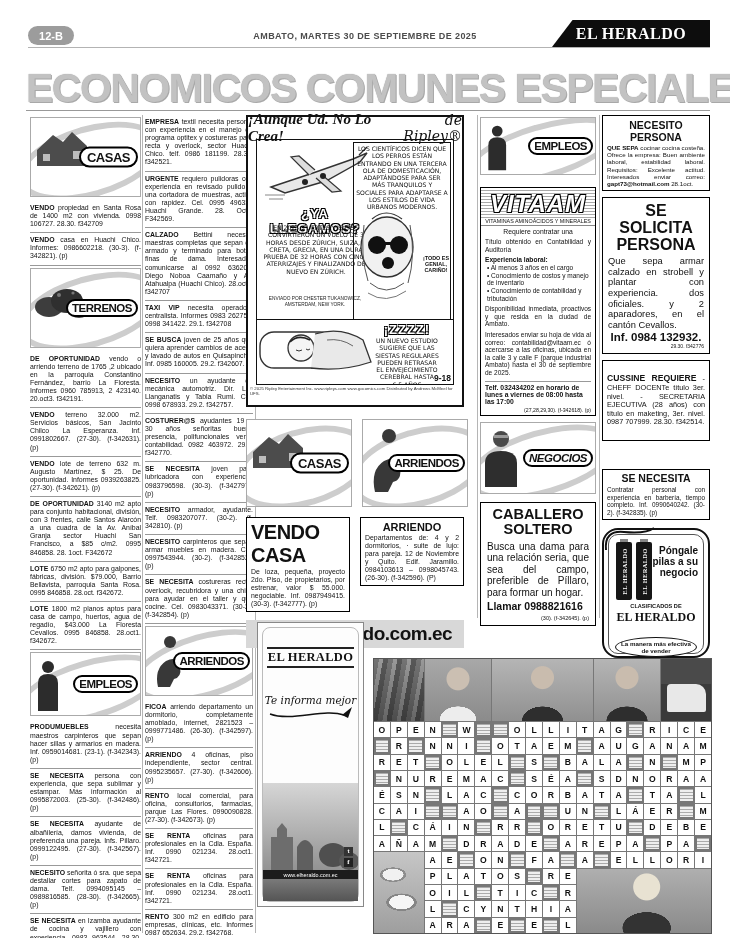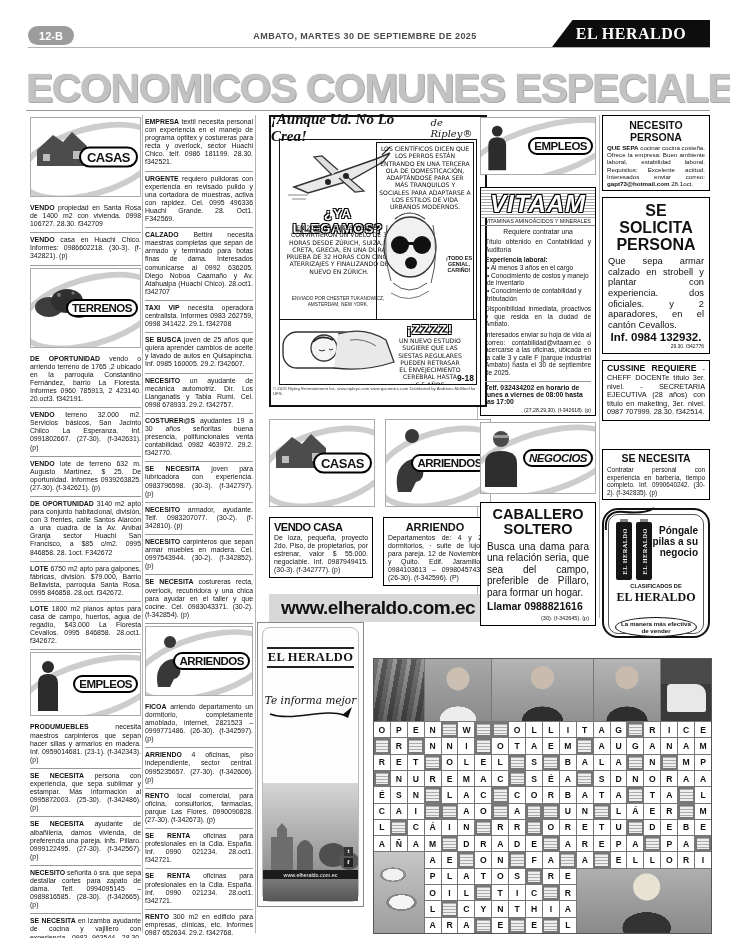--- a/index.html
+++ b/index.html
@@ -14,42 +14,42 @@
   .masthead{position:absolute;right:20px;top:20px;width:158px;height:27px;background:#0d0d0d;
             clip-path:polygon(13% 0,100% 0,100% 100%,0 100%);display:flex;align-items:center;justify-content:center;
             color:#fff;font-family:"Liberation Serif",serif;font-weight:700;font-size:16px;letter-spacing:.5px;}
   .big-title{position:absolute;top:65px;left:26px;width:690px;font-weight:700;font-size:41px;letter-spacing:-1.5px;
              white-space:nowrap;color:#c2c2c2;text-shadow:0 0 1px #9a9a9a,1px 1px 0 #aaa;}
   .title-rule{position:absolute;top:110px;left:26px;right:20px;border-top:1px solid #999;}
   
   .col{position:absolute;top:115px;}
   .col1{left:30px;width:111px;}
   .col2{left:145px;width:108px;}
-  .col3{left:269px;width:218px;}
+  .col3{left:246px;width:218px;}
   .col4{left:480px;width:116px;}
   .col5{left:602px;width:108px;}
   .vsep{position:absolute;top:115px;border-left:1px solid #b5b5b5;}
   
   .ad{font-size:6.9px;line-height:8.1px;text-align:justify;border-bottom:1px solid #999;
       padding:3px 0 4px;margin:0;}
   .ad b{font-weight:700;}
   
   .cat-logo{position:relative;height:78px;border:1px solid #aaa;margin:2px 0 4px;overflow:hidden;background:#fff;}
   .swoosh{position:absolute;left:-14%;top:10%;width:125%;height:76%;border:6px solid #cdcdcd;border-radius:50%;
           transform:rotate(-16deg);}
   .cat-art{position:absolute;left:2px;top:6px;}
   .cat-pill{position:absolute;right:2px;top:50%;transform:translateY(-50%);border:2.5px solid #000;
             border-radius:13px;background:#fff;padding:1px 6px;font-weight:700;font-size:13px;letter-spacing:-.5px;}
   .pill-sm{font-size:11.5px;padding:1px 4px;}
   .pill-it{font-style:italic;}
   
   .ripley{height:288px;border:2px solid #111;position:relative;background:#fff;}
   .rip-title{height:22px;display:flex;align-items:center;justify-content:center;gap:5px;}
   .rip-t1{font-family:"Liberation Serif",serif;font-weight:700;font-style:italic;font-size:15px;}
-  .rip-t2{font-family:"DejaVu Serif",serif;font-style:italic;font-size:10px;}
+  .rip-t2{font-family:"DejaVu Serif",serif;font-style:italic;font-size:14px;text-align:right;}
   .rip-inner{border:1.5px solid #111;height:244px;margin:0 8px;position:relative;overflow:hidden;}
   .rip-text{text-transform:uppercase;font-family:"DejaVu Sans",sans-serif;font-size:6.1px;line-height:7.3px;
             text-align:center;margin:0;}
   .rip-plane{position:absolute;left:4px;top:3px;}
   .rip-head{position:absolute;left:2px;top:66px;width:112px;text-align:center;font-weight:900;font-size:13px;
             color:#fff;text-shadow:-1px -1px 0 #000,1px -1px 0 #000,-1px 1px 0 #000,1px 1px 0 #000;letter-spacing:1px;}
   .rip-p1{position:absolute;left:5px;top:84px;width:108px;}
   .rip-credit{position:absolute;left:8px;top:156px;width:100px;font-size:4.8px;line-height:5.8px;text-align:center;
               text-transform:uppercase;color:#222;margin:0;}
   .rip-right{position:absolute;right:2px;top:2px;width:92px;height:176px;border:1.5px solid #111;padding:2px;}
@@ -61,21 +61,21 @@
            text-shadow:-1px -1px 0 #000,1px -1px 0 #000,-1px 1px 0 #000,1px 1px 0 #000;}
   .rip-zcol{flex:1;padding:2px 14px 0 0;}
   .rip-date{position:absolute;right:2px;bottom:1px;font-weight:700;font-size:8.5px;}
   .rip-copy{font-size:4.3px;color:#333;text-align:left;padding:1px 2px;}
   
   .logo-row{display:flex;gap:10px;margin-top:10px;}
   .logo-row .cat-logo{width:104px;height:86px;flex:none;}
   .box-row{display:flex;gap:10px;margin-top:6px;align-items:flex-start;}
   .boxad{border:1.5px solid #000;background:#fff;padding:3px 4px;}
   .vcasa{width:95px;}
-  .vcasa-t{font-weight:700;font-size:11px;letter-spacing:-.5px;}
+  .vcasa-t{font-weight:700;font-size:20px;letter-spacing:-.5px;}
   .boxad p{margin:1px 0 0;font-size:6.9px;line-height:8px;text-align:justify;}
   .arr{width:95px;}
   .arr-t{font-weight:700;font-size:11px;text-align:center;}
   .webbanner{margin-top:8px;background:#d8d8d8;font-weight:700;font-size:19px;text-align:center;
              padding:3px 0;letter-spacing:-.5px;}
   
   .heraldo-ad{position:absolute;left:257px;top:622px;width:105px;height:283px;border:1px solid #888;background:#fdfdfd;}
   .eh-frame{position:absolute;inset:4px;border:1px solid #bbb;border-radius:8px;}
   .eh-mast{margin:24px 9px 0;border-top:2.5px solid #222;border-bottom:2.5px solid #222;padding:1px 0;
            font-family:"Liberation Serif",serif;font-weight:700;font-size:12.5px;text-align:center;letter-spacing:.3px;}
@@ -114,21 +114,21 @@
   .cab-ft{font-size:5.5px;text-align:right;margin-top:3px;}
   .np{padding:3px 4px;}
   .np-t{font-weight:700;font-size:10.5px;text-align:center;}
   .np-b{font-size:6.2px;line-height:7.2px;text-align:justify;margin:1px 0 0;}
   .np-b b{font-weight:700;}
   .maestro{margin-top:6px;padding:4px 5px;}
   .ma-t{font-weight:700;font-size:16px;line-height:17px;text-align:center;}
   .ma-b{font-size:9.3px;line-height:10.6px;text-align:justify;margin:3px 0 0;}
   .ma-ph{font-weight:700;font-size:11.5px;text-align:center;margin-top:1px;}
   .ma-ft{font-size:5px;text-align:right;}
-  .cussine{margin-top:6px;padding:3px 4px;}
+  .cussine{margin-top:6px;padding:13px 4px;}
   .cu-b{font-size:7.3px;line-height:8.6px;text-align:justify;margin:0;}
   .cu-b b{font-size:8.6px;}
   .barber{margin-top:28px;padding:3px 4px;}
   .ba-t{font-weight:700;font-size:10.5px;text-align:center;line-height:11.5px;}
   .ba-b{font-size:6.4px;line-height:7.5px;text-align:justify;margin:2px 0 0;}
   
   .pilas{position:relative;border:2.5px solid #111;border-radius:16px;margin-top:8px;height:118px;padding:4px;}
   .pilas-inner{border:1.5px solid #555;border-radius:10px;height:100%;position:relative;}
   .battery{position:absolute;top:7px;width:16px;height:58px;background:#161616;border-radius:2px;
            display:flex;align-items:center;justify-content:center;}

